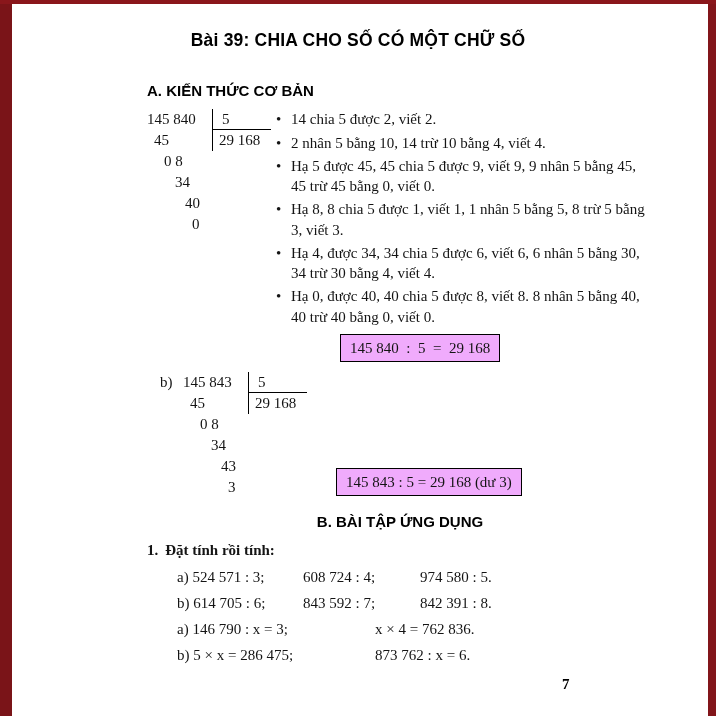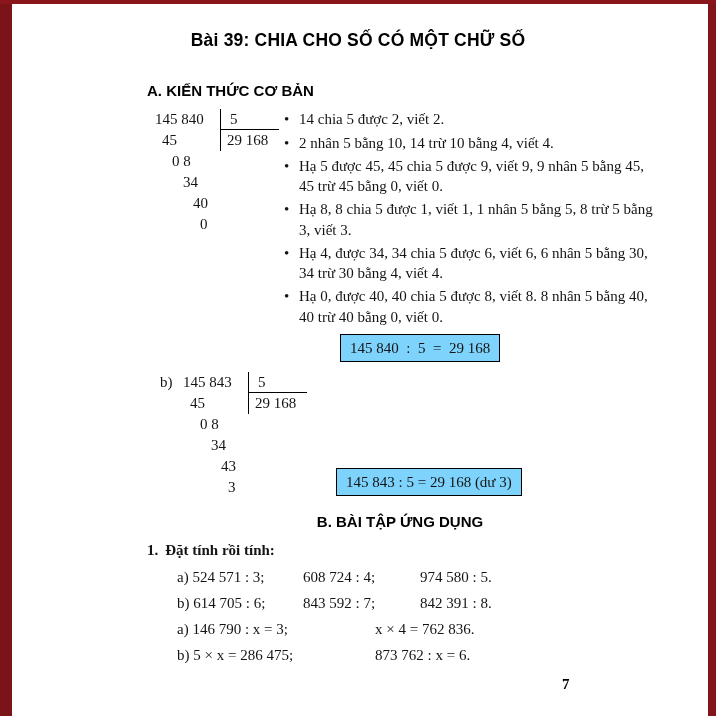--- a/index.html
+++ b/index.html
@@ -29,31 +29,31 @@
   
   .longdiv{display:flex;align-items:flex-start;width:123px;flex:none;}
   .ld-col-left{width:62px;flex:none;}
   .ld-col-right{border-left:1.4px solid #000;margin-left:3px;flex:none;}
   .ld-dividend,.ld-step,.ld-divisor,.ld-quotient{height:21px;line-height:21px;white-space:nowrap;}
   .ld-divisor{border-bottom:1.4px solid #000;padding-left:9px;width:58px;box-sizing:border-box;}
   .ld-quotient{padding-left:6px;}
   .s0{margin-left:7px;} .s1{margin-left:17px;} .s2{margin-left:28px;} .s3{margin-left:38px;} .s4{margin-left:45px;}
 
   .divA-row{display:flex;}
-  .ld-wrap-a{margin-left:8px;flex:none;}
+  .ld-wrap-a{margin-left:0;flex:none;}
   .expl{flex:1;margin-left:6px;}
   .problem{margin-bottom:6px;white-space:nowrap;}
 
   .bullet-item{display:flex;margin-bottom:3px;}
   .bullet-marker{flex:none;width:15px;}
   .bullet-text{flex:1;}
 
   .result-box{
     display:inline-block;border:1.3px solid #000;padding:3px 9px;
-    white-space:pre;background:#7dd3fc;
+    white-space:pre;background:#f0abfc;
   }
   .result-a-wrap{margin:4px 0 0 193px;}
 
   .divB-row{display:flex;align-items:flex-end;margin-top:10px;}
   .label-b{align-self:flex-start;margin-left:13px;width:23px;flex:none;line-height:21px;}
   .result-b-wrap{margin-left:30px;margin-bottom:2px;}
 
   .ex-head{margin-top:8px;font-weight:700;}
   .ex-head .ex-label{margin-right:7px;}
   .ex-row{display:flex;margin:6px 0 0 30px;white-space:nowrap;}

